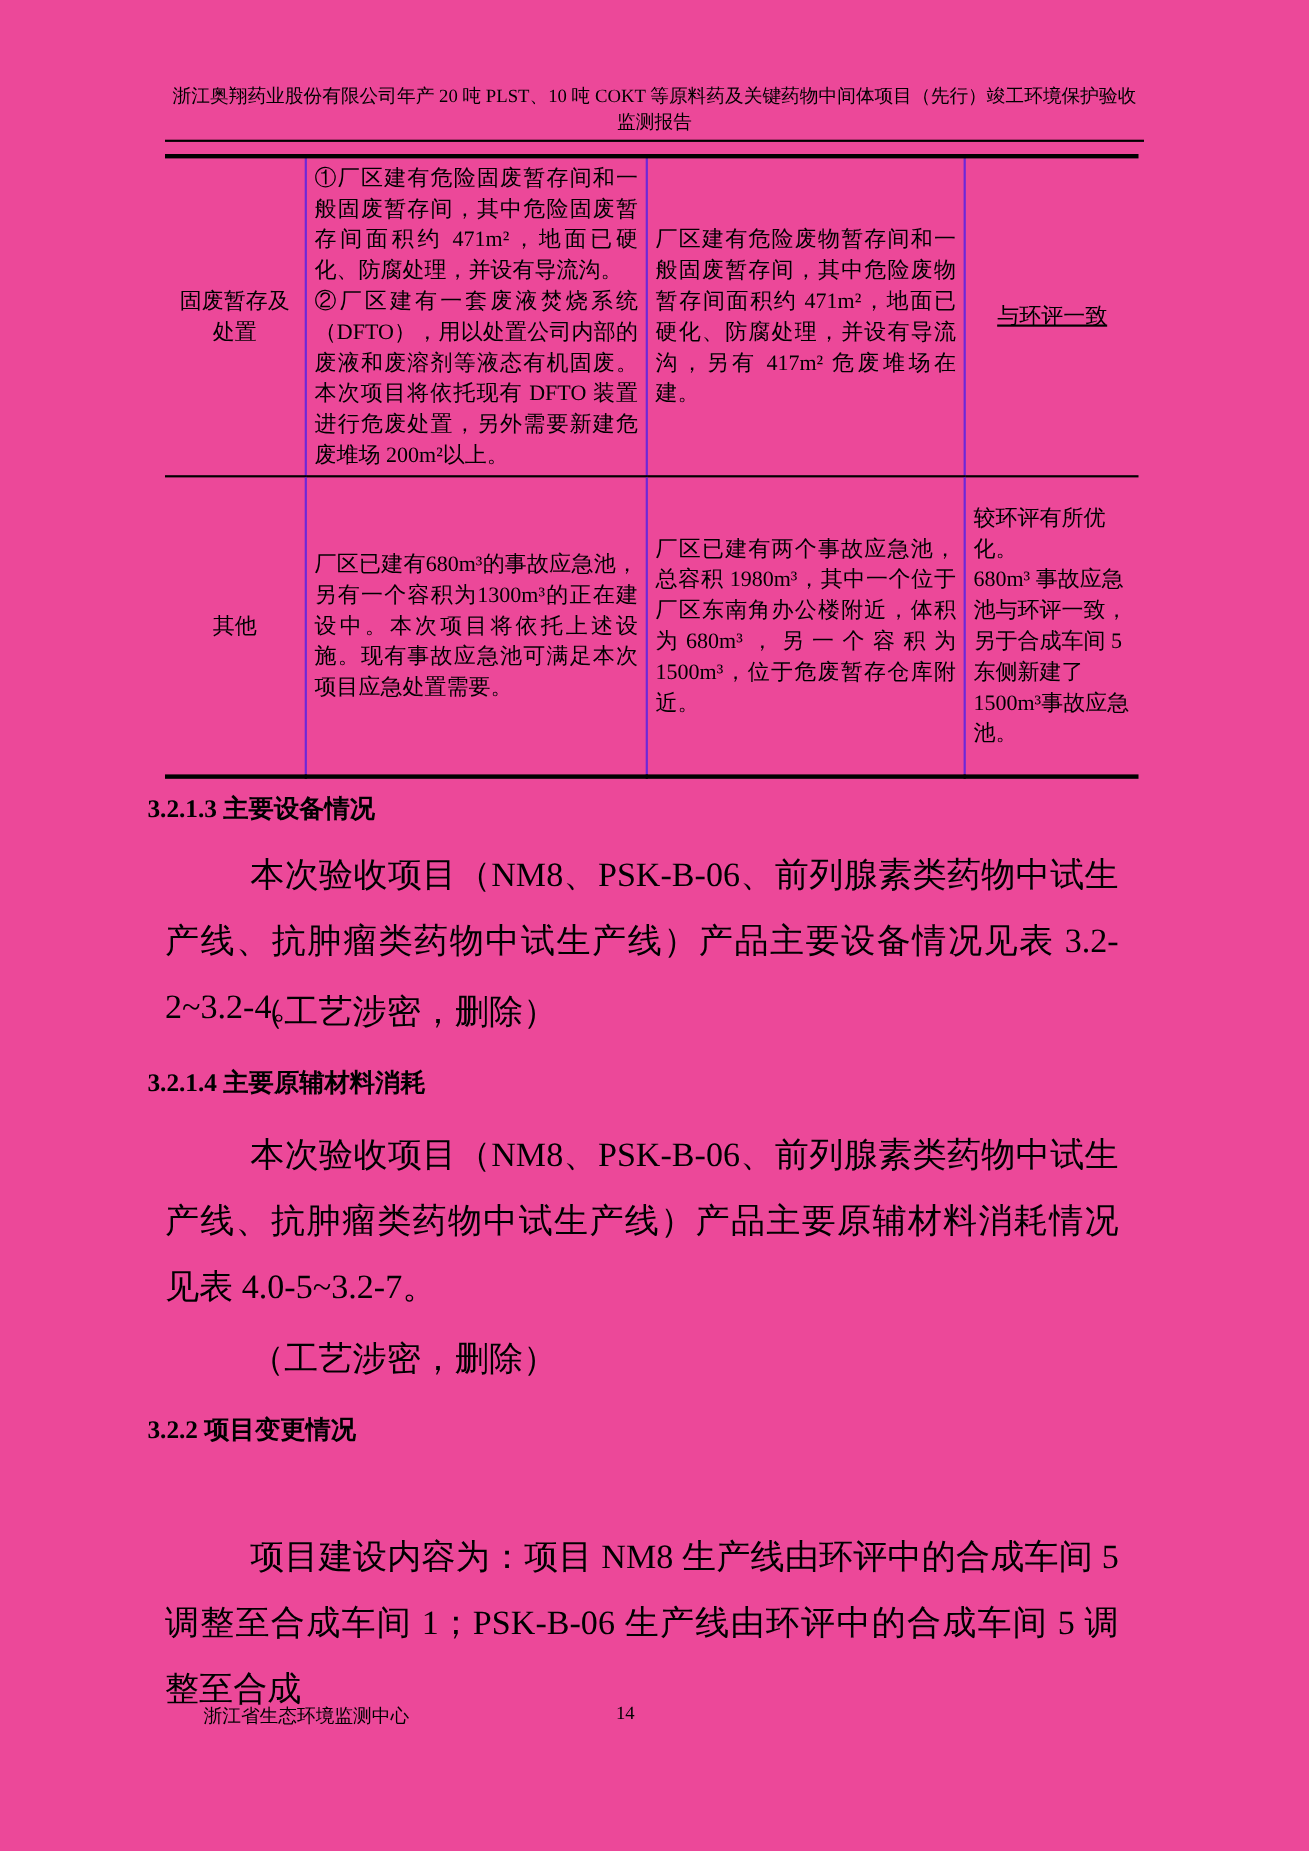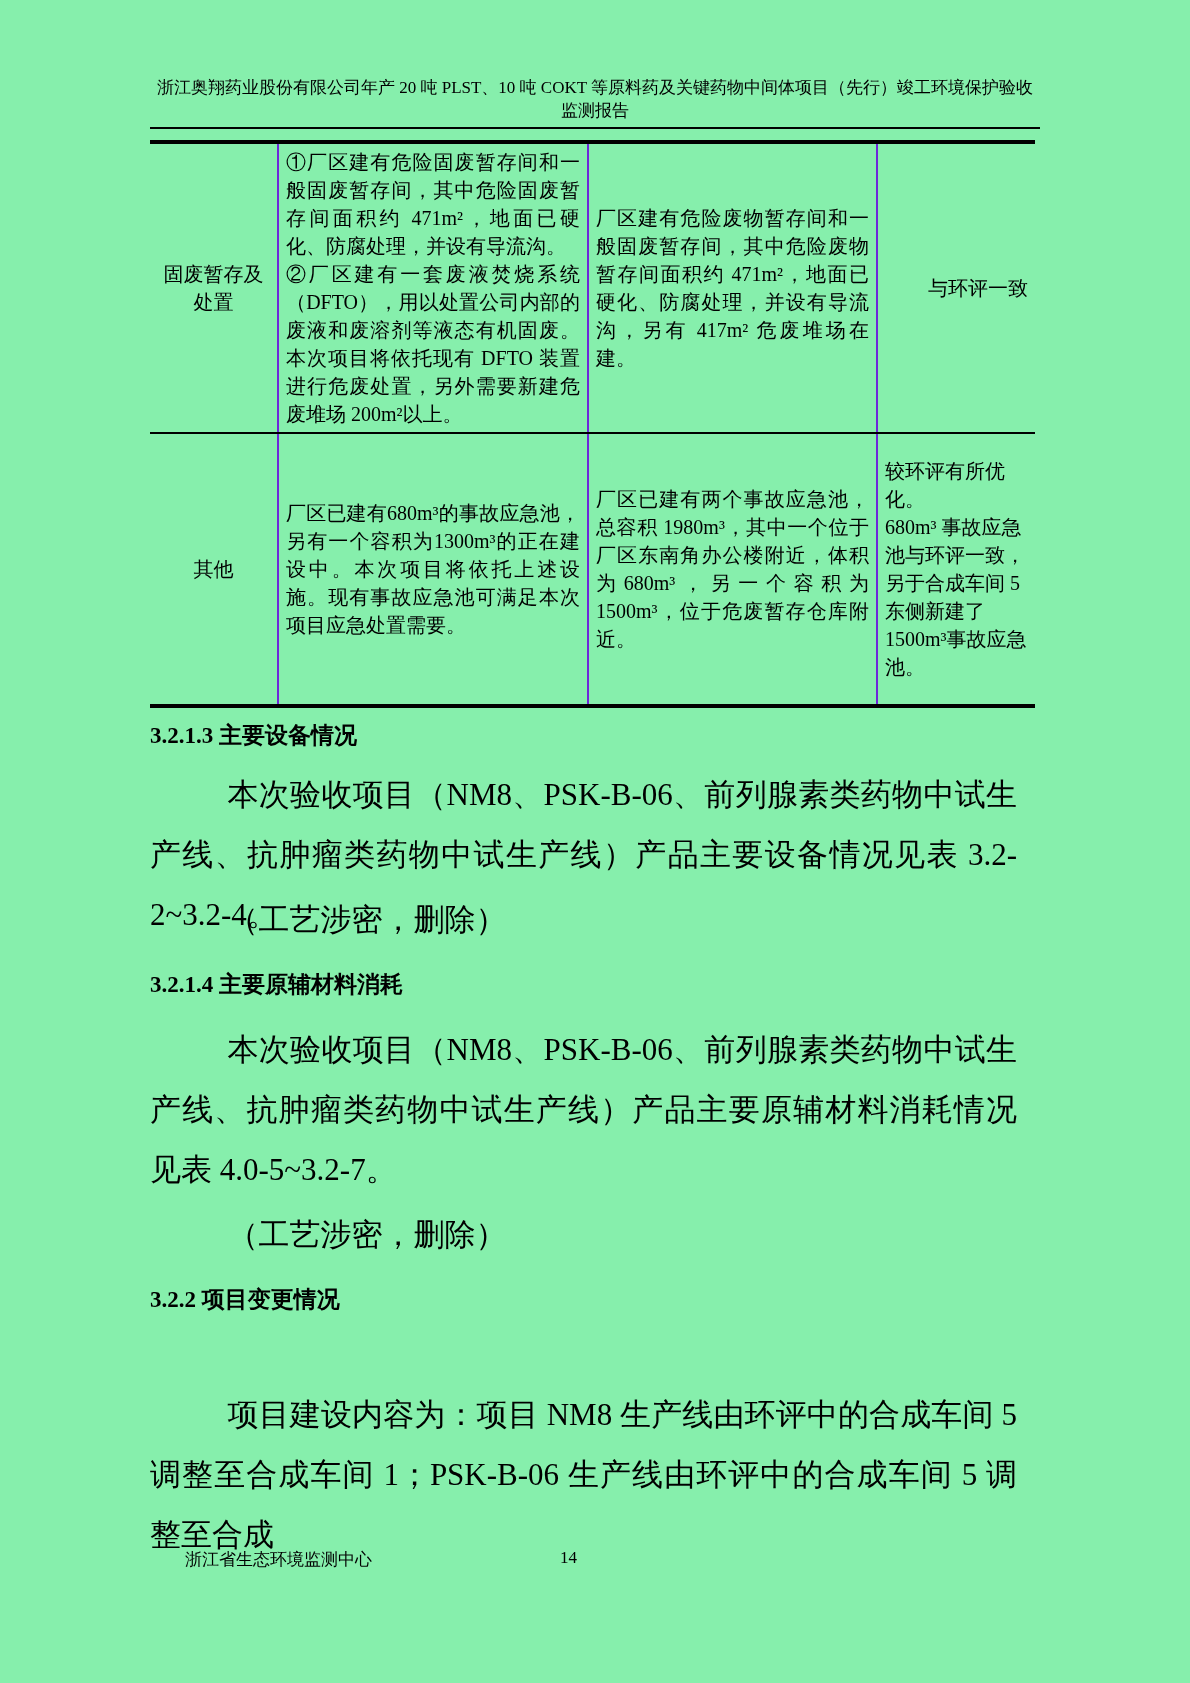--- a/index.html
+++ b/index.html
@@ -1,21 +1,21 @@
 <!DOCTYPE html>
 <html><head>
 <meta charset="utf-8">
 <style>
   * { margin: 0; padding: 0; box-sizing: border-box; }
   html, body { background: #ffffff; }
   .page {
     position: relative;
     width: 1190px;
     height: 1683px;
-    background: #86efac;
+    background: #ec4899;
     color: #000;
     font-family: "Liberation Serif", "DejaVu Serif", serif;
     overflow: hidden;
   }
   
   .doc-header {
     position: absolute;
     top: 76px; left: 150px; width: 890px;
     text-align: center;
     font-size: 17px;
@@ -47,26 +47,26 @@
     padding: 4px 7px;
     line-height: 28px;
   }
   table.cmp td:last-child { border-right: none; }
   table.cmp tr.r1 { height: 283px; }
   table.cmp tr.r2 { height: 273px; }
   table.cmp tr.r1 td { border-bottom: 2px solid #000; }
   td.cat { text-align: center; }
   td.just { text-align: justify; white-space: pre-line; }
   td.top { vertical-align: top; }
-  td.concl-center { text-align: right; }
+  td.concl-center { text-align: center; text-decoration: underline; }
   td.concl-left { text-align: left; white-space: pre-line; line-height: 30px; padding-top: 6px; }
   
   .h-sec {
     position: absolute;
-    left: 150px; width: 875px;
+    left: 134px; width: 875px;
     font-weight: bold;
     font-size: 23px;
     line-height: 40px;
   }
   .para {
     position: absolute;
     left: 150px; width: 867px;
     font-size: 31px;
     line-height: 60px;
     text-align: justify;

